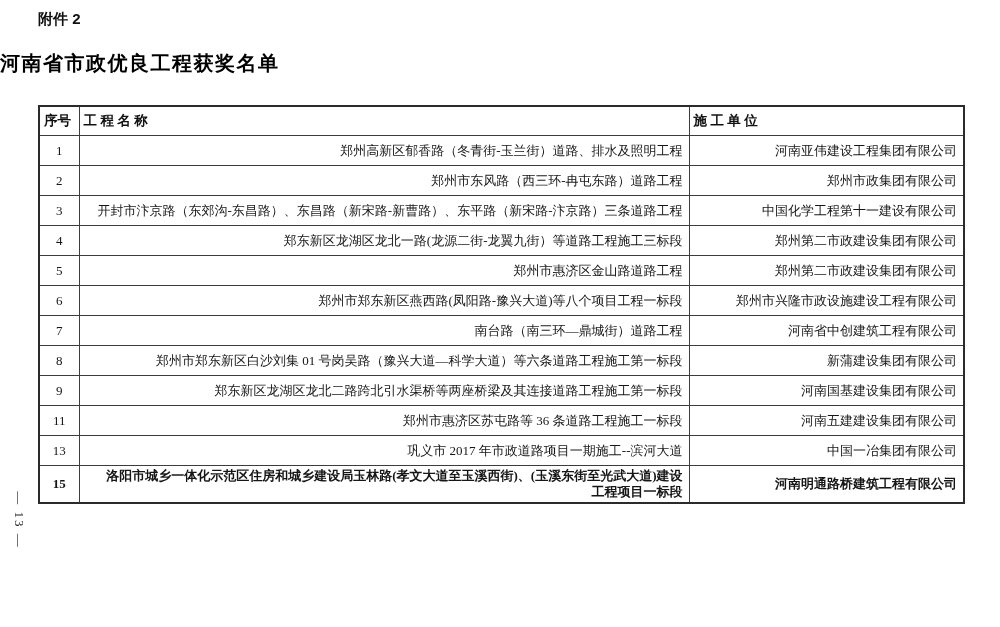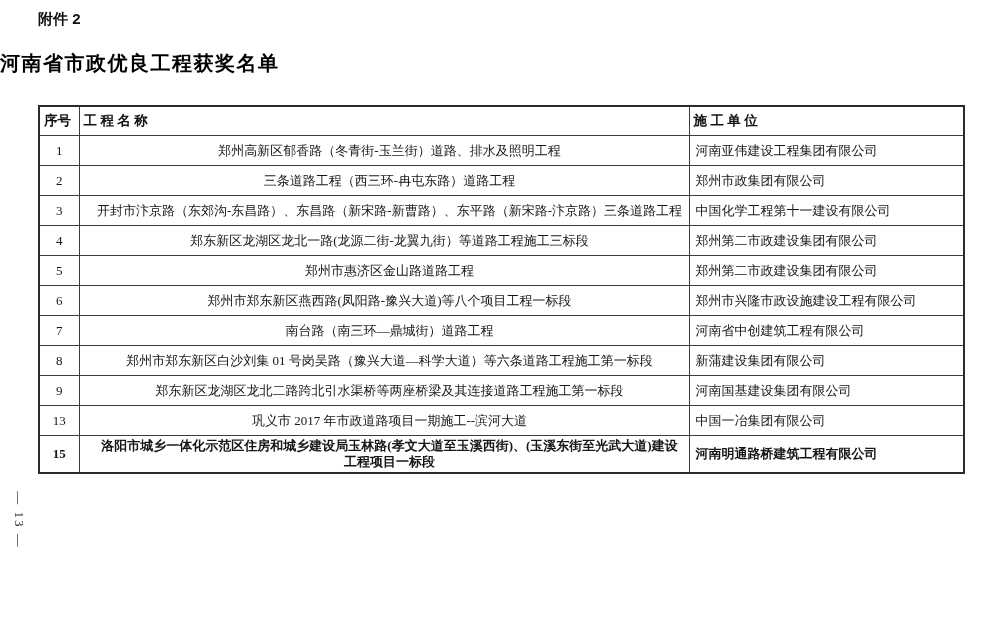--- a/index.html
+++ b/index.html
@@ -55,22 +55,22 @@
   }
   .award-table td {
     font-size: 13px;
     padding: 2px 6px;
     line-height: 16px;
     color: #161616;
   }
   .award-table tr.data-row { height: 30px; }
   .award-table tr.data-row.tall { height: 37px; font-weight: bold; }
   td.cell-no { text-align: center; padding: 2px 2px; }
-  td.cell-project { text-align: center; padding-left: 17px; }
-  td.cell-company { text-align: left; }
+  td.cell-project { text-align: right; padding-left: 17px; }
+  td.cell-company { text-align: right; }
   .col-no { width: 40px; }
   .col-project { width: 610px; }
   .col-company { width: 275px; }
   .page-number {
     position: absolute;
     left: -29px; top: 510px;
     width: 92px; height: 20px;
     transform: rotate(90deg);
     text-align: center;
     font-size: 13px;
@@ -102,21 +102,21 @@
     </thead>
     <tbody id="table-body">
   <tr class="data-row">
     <td class="cell-no">1</td>
     <td class="cell-project">郑州高新区郁香路（冬青街-玉兰街）道路、排水及照明工程</td>
     <td class="cell-company">河南亚伟建设工程集团有限公司</td>
   </tr>
 
   <tr class="data-row">
     <td class="cell-no">2</td>
-    <td class="cell-project">三条道路工程（西三环-冉屯东路）道路工程</td>
+    <td class="cell-project">郑州市东风路（西三环-冉屯东路）道路工程</td>
     <td class="cell-company">郑州市政集团有限公司</td>
   </tr>
 
   <tr class="data-row">
     <td class="cell-no">3</td>
     <td class="cell-project">开封市汴京路（东郊沟-东昌路）、东昌路（新宋路-新曹路）、东平路（新宋路-汴京路）三条道路工程</td>
     <td class="cell-company">中国化学工程第十一建设有限公司</td>
   </tr>
 
   <tr class="data-row">
@@ -149,20 +149,25 @@
     <td class="cell-company">新蒲建设集团有限公司</td>
   </tr>
 
   <tr class="data-row">
     <td class="cell-no">9</td>
     <td class="cell-project">郑东新区龙湖区龙北二路跨北引水渠桥等两座桥梁及其连接道路工程施工第一标段</td>
     <td class="cell-company">河南国基建设集团有限公司</td>
   </tr>
 
 
+  <tr class="data-row">
+    <td class="cell-no">11</td>
+    <td class="cell-project">郑州市惠济区苏屯路等 36 条道路工程施工一标段</td>
+    <td class="cell-company">河南五建建设集团有限公司</td>
+  </tr>
 
 
   <tr class="data-row">
     <td class="cell-no">13</td>
     <td class="cell-project">巩义市 2017 年市政道路项目一期施工--滨河大道</td>
     <td class="cell-company">中国一冶集团有限公司</td>
   </tr>
 
 
   <tr class="data-row tall">

